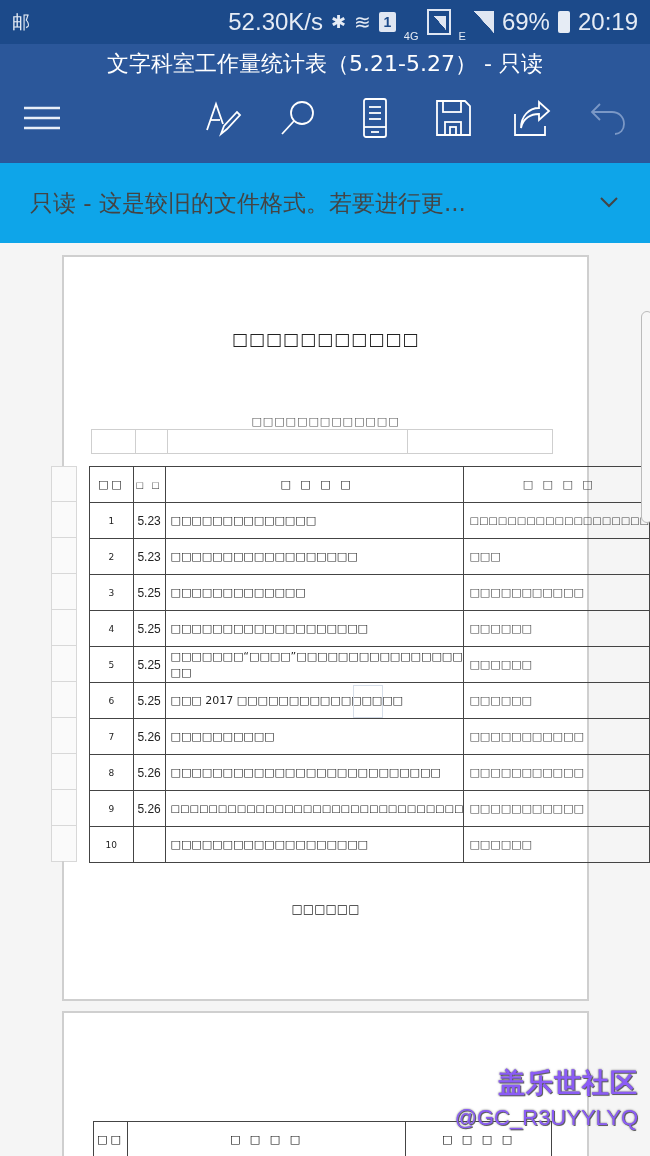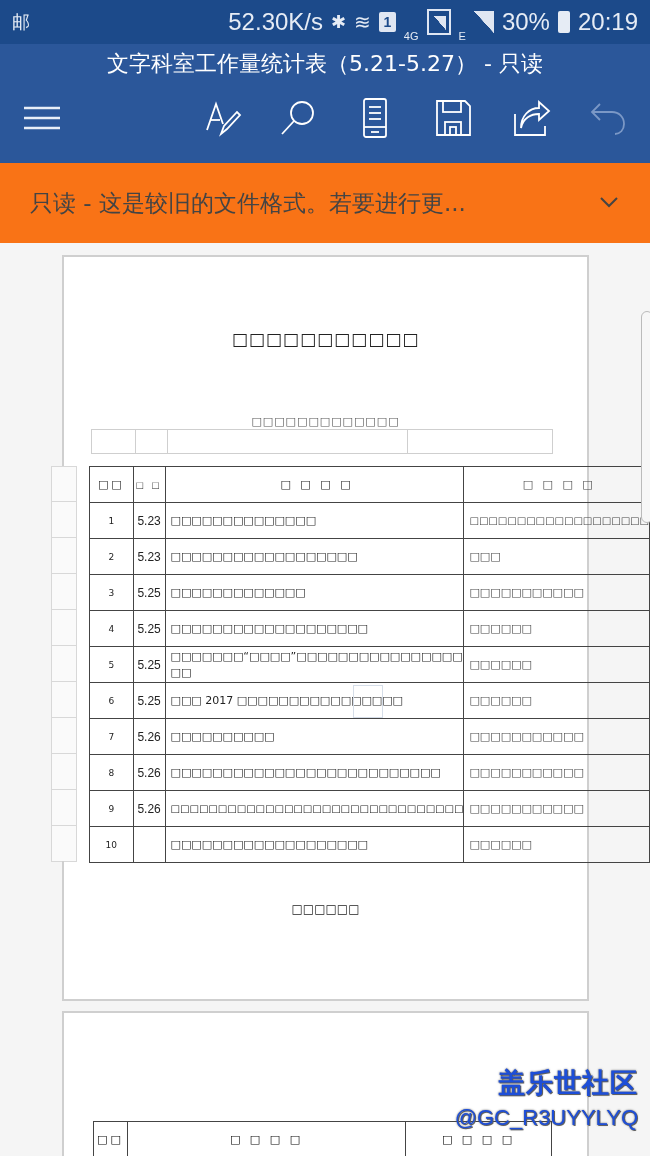--- a/index.html
+++ b/index.html
@@ -10,21 +10,21 @@
   .status-bar .small { font-size: 11px; align-self: flex-start; margin-top: 27px; }
   .sim { display: inline-block; width: 17px; height: 20px; background: #dfe6f2; color: #1c4a8a; font-size: 14px; font-weight: bold; text-align: center; line-height: 20px; border-radius: 2px; }
   .sig-box { display: inline-block; width: 24px; height: 26px; border: 2px solid #dfe6f2; position: relative; }
   .sig-box::after { content: ""; position: absolute; right: 3px; bottom: 3px; width: 12px; height: 14px; background: linear-gradient(to top right, transparent 49%, #dfe6f2 50%); }
   .sig { display: inline-block; width: 20px; height: 22px; background: linear-gradient(to top right, transparent 49%, #dfe6f2 50%); }
   .batt { display: inline-block; width: 12px; height: 22px; background: #e6ecf5; border-radius: 2px; position: relative; }
   .header { position: absolute; left: 0; top: 44px; width: 650px; height: 119px; background: #2b579a; }
   .doc-title { text-align: center; color: #ffffff; font-size: 22px; padding-top: 5px; height: 40px; }
   .toolbar { position: relative; height: 79px; }
   .tb-btn { position: absolute; top: 6px; width: 56px; height: 56px; display: flex; align-items: center; justify-content: center; }
-  .banner { position: absolute; left: 0; top: 163px; width: 650px; height: 80px; background: #f97316; box-shadow: 0 3px 4px rgba(0,0,0,0.15); display: flex; align-items: center; padding: 0 30px; }
+  .banner { position: absolute; left: 0; top: 163px; width: 650px; height: 80px; background: #0ea5e9; box-shadow: 0 3px 4px rgba(0,0,0,0.15); display: flex; align-items: center; padding: 0 30px; }
   .banner-text { font-size: 23px; color: #444; }
   .banner-chev { margin-left: auto; }
   .canvas { position: absolute; left: 0; top: 243px; width: 650px; height: 913px; background: #f5f5f5; }
   .page { position: absolute; background: #fff; border: 2px solid #cfcfcf; }
   .page1 { left: 62px; top: 12px; width: 527px; height: 746px; }
   .page2 { left: 62px; top: 768px; width: 527px; height: 160px; }
   .p-title { position: absolute; left: 0; width: 100%; text-align: center; top: 72px; font-size: 17px; color: #222; letter-spacing: 1px; }
   .p-sub { position: absolute; left: 0; width: 100%; text-align: center; top: 117px; font-size: 13px; color: #222; }
   .p-sub2 { position: absolute; left: 0; width: 100%; text-align: center; top: 158px; font-size: 11px; color: #555; letter-spacing: 1px; }
   .ghost-row { position: absolute; left: 27px; top: 172px; width: 462px; height: 25px; display: flex; border: 1px solid #cfcfcf; }
@@ -39,39 +39,39 @@
   table.main td.c-no { width: 44px; text-align: center; font-size: 9px; }
   table.main td.c-date { width: 32px; text-align: center; font-family: "Liberation Sans", sans-serif; font-size: 12px; }
   table.main td.c-task { width: 240px; padding-left: 5px; line-height: 16px; }
   table.main td.c-note { width: 146px; padding-left: 5px; color: #444; border-left-color: #aaa; }
   table.main tr.hdr td { text-align: center; font-size: 11px; letter-spacing: 3px; }
   .footer-note { position: absolute; left: 0; width: 100%; text-align: center; top: 645px; font-size: 12px; color: #222; }
   .cursor-box { position: absolute; left: 353px; top: 685px; width: 30px; height: 33px; border: 1px solid #d5dde8; }
   table.p2 { position: absolute; left: 29px; top: 108px; border-collapse: collapse; font-size: 11px; }
   table.p2 td { border: 1px solid #444; height: 36px; text-align: center; letter-spacing: 3px; }
   .scroll-thumb { position: absolute; left: 641px; top: 311px; width: 12px; height: 212px; border: 1px solid #bbb; border-radius: 8px; background: #f7f7f7; }
-  .watermark { position: absolute; right: 12px; top: 1065px; text-align: right; color: #1d4ed8; text-shadow: 0 0 2px #555, 1px 1px 0 #666; }
+  .watermark { position: absolute; right: 12px; top: 1065px; text-align: right; color: #8b5cf6; text-shadow: 0 0 2px #555, 1px 1px 0 #666; }
   .watermark .w1 { font-size: 27px; font-weight: bold; letter-spacing: 1px; }
   .watermark .w2 { font-size: 22px; font-family: "Liberation Sans", sans-serif; margin-top: 4px; }
 </style>
 </head>
 <body>
 
 <div class="status-bar">
   <span class="left">邮</span>
   <div class="right">
     <span>52.30K/s</span>
     <span style="font-size:18px">✱</span>
     <span style="font-size:20px">≋</span>
     <span class="sim">1</span>
     <span class="small">4G</span>
     <span class="sig-box"></span>
     <span class="small">E</span>
     <span class="sig"></span>
-    <span>30%</span>
+    <span>69%</span>
     <span class="batt"></span>
     <span>20:19</span>
   </div>
 </div>
 
 <div class="header">
   <div class="doc-title">文字科室工作量统计表（5.21-5.27） - 只读</div>
   <div class="toolbar">
     <div class="tb-btn" style="left:14px">
       <svg width="40" height="26" viewBox="0 0 40 26">

